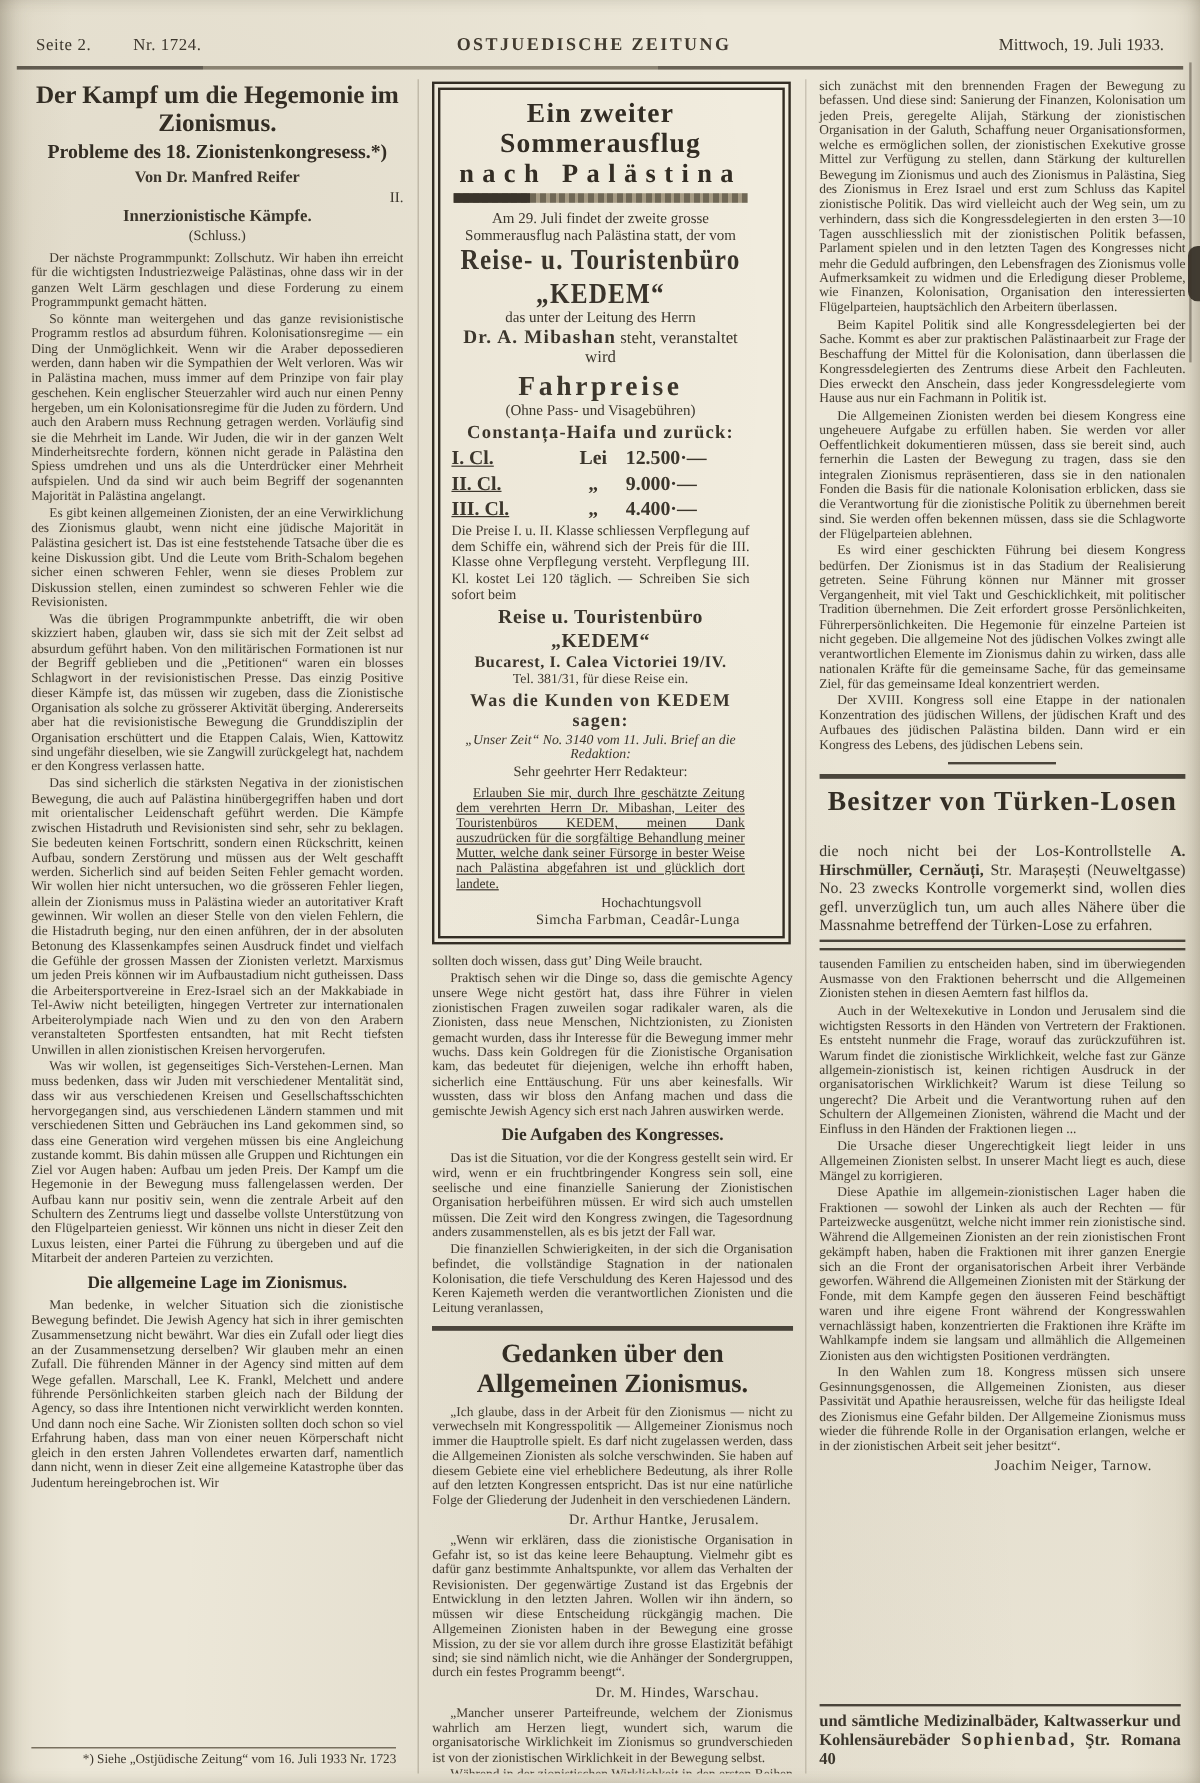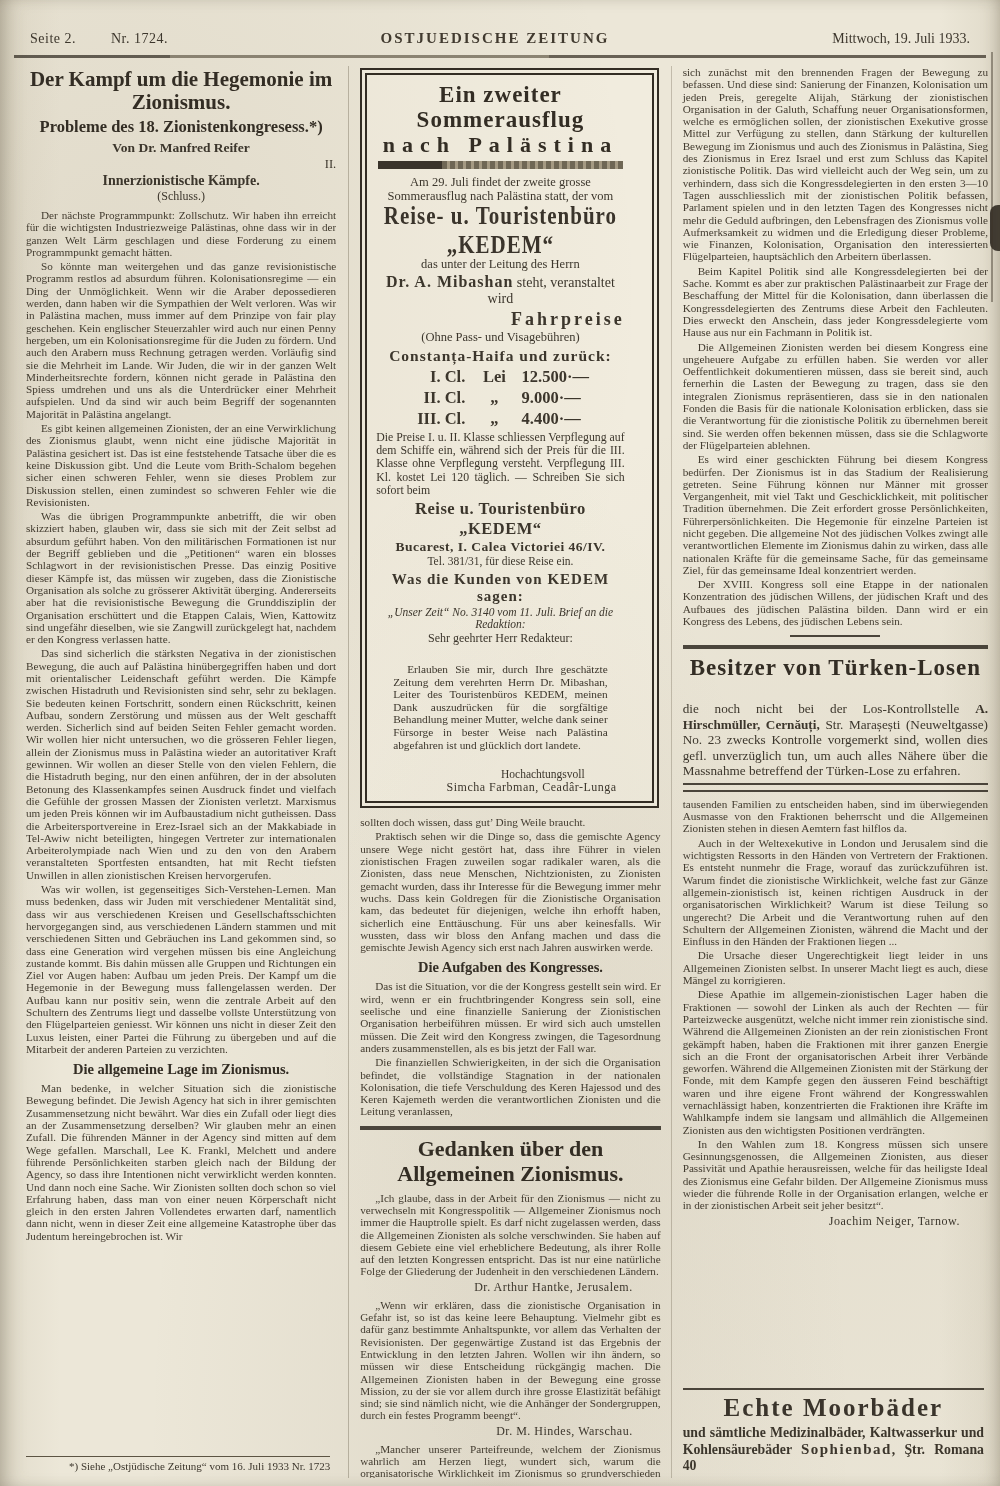--- a/index.html
+++ b/index.html
@@ -44,35 +44,35 @@
   .ak-h1{font-size:23px;line-height:25px;font-weight:bold;letter-spacing:1px;text-align:center;margin:2px 0 0 0;color:#332d24;}
   .ak-h2{font-size:22px;font-weight:bold;letter-spacing:7px;text-align:center;margin:0 0 3px 0;color:#332d24;}
   .ak-bar{height:8px;margin:0 2px 6px 2px;
     background:linear-gradient(90deg,#3a342b 0 64px,transparent 64px),
     repeating-linear-gradient(90deg,#6f6755 0 5px,#a59a83 5px 8px);}
   .ak-intro{font-size:12.5px;line-height:14px;text-align:center;margin:0 0 3px 0;}
   .ak-bureau{font-size:21px;font-weight:bold;letter-spacing:1px;text-align:center;margin:2px 0 1px 0;color:#3a342b;transform:scaleY(1.15);}
   .ak-leitung{font-size:12.5px;text-align:center;margin:1px 0;}
   .ak-dr{font-size:14px;text-align:center;margin:1px 0;}
   .ak-dr b{font-size:16px;letter-spacing:1px;}
-  .ak-fahr{font-size:18px;font-weight:bold;letter-spacing:3px;text-align:right;margin:2px 0 0 0;}
+  .ak-fahr{font-size:23px;font-weight:bold;letter-spacing:3px;text-align:center;margin:2px 0 0 0;}
   .ak-ohne{font-size:12.5px;text-align:center;margin:0;}
   .ak-route{font-size:15.5px;font-weight:bold;letter-spacing:1px;text-align:center;margin:2px 0;}
   .ak-price{display:flex;font-size:16.5px;font-weight:bold;margin:0 0 1px 0;}
-  .ak-price .c1{width:38%;text-align:right;padding-right:8px;}
+  .ak-price .c1{width:38%;text-align:left;padding-right:8px;text-decoration:underline;}
   .ak-price .c2{width:18%;text-align:center;}
   .ak-price .c3{width:44%;text-align:left;padding-left:6px;}
   .ak-note{font-size:11.8px;line-height:13.2px;text-align:justify;margin:2px 0;}
   .ak-bureau2{font-size:16.5px;font-weight:bold;letter-spacing:.5px;text-align:center;margin:2px 0 0 0;}
   .ak-addr{font-size:13.5px;font-weight:bold;letter-spacing:.5px;text-align:center;margin:0;}
   .ak-tel{font-size:11.5px;text-align:center;margin:0 0 4px 0;}
   .ak-kunden{font-size:15px;font-weight:bold;letter-spacing:1px;text-align:center;margin:2px 0 1px 0;}
   .ak-src{font-size:11.5px;text-align:center;margin:0;font-style:italic;}
   .ak-salut{font-size:12px;text-align:center;margin:1px 0 2px 0;}
-  .ak-letter{font-size:11.3px;line-height:12.6px;text-align:justify;text-indent:14px;margin:17px;}
+  .ak-letter{font-size:11.3px;line-height:12.6px;text-align:justify;text-indent:14px;margin:4px;text-decoration:underline;}
   .ak-close{font-size:11.5px;text-align:right;padding-right:40px;margin:0;}
   .ak-sig{font-size:12px;text-align:right;padding-right:8px;margin:0;letter-spacing:.5px;}
   
   .thick-rule{height:4px;background:#3a342b;margin:8px 0 6px 0;opacity:.9;}
   .a2-headline{font-size:22px;line-height:25px;font-weight:bold;text-align:center;margin:2px 18px 6px 18px;color:#332d24;}
   .sig-line{font-size:12px;text-align:right;padding-right:28px;margin:1px 0 4px 0;letter-spacing:.5px;}
   
   .dash-divider{width:90px;margin:8px auto 6px auto;border-top:2px solid #4a443a;}
   .ad-tuerken-title{font-size:23px;font-weight:bold;letter-spacing:1px;text-align:center;margin:4px 0 20px 0;color:#332d24;}
   .ad-tuerken-body{font-size:13.2px;line-height:15.5px;text-align:justify;margin:0 0 4px 0;}
@@ -146,21 +146,21 @@
           <span class="c2">„</span>
           <span class="c3">9.000·—</span>
         </div>
         <div class="ak-price">
           <span class="c1">III. Cl.</span>
           <span class="c2">„</span>
           <span class="c3">4.400·—</span>
         </div>
         <p class="ak-note">Die Preise I. u. II. Klasse schliessen Verpflegung auf dem Schiffe ein, während sich der Preis für die III. Klasse ohne Verpflegung versteht. Verpflegung III. Kl. kostet Lei 120 täglich. — Schreiben Sie sich sofort beim</p>
         <div class="ak-bureau2">Reise u. Touristenbüro „KEDEM“</div>
-        <div class="ak-addr">Bucarest, I. Calea Victoriei 46/IV.</div>
+        <div class="ak-addr">Bucarest, I. Calea Victoriei 19/IV.</div>
         <div class="ak-tel">Tel. 381/31, für diese Reise ein.</div>
         <div class="ak-kunden">Was die Kunden von KEDEM sagen:</div>
         <div class="ak-src">„Unser Zeit“ No. 3140 vom 11. Juli. Brief an die Redaktion:</div>
         <div class="ak-salut">Sehr geehrter Herr Redakteur:</div>
         <p class="ak-letter">Erlauben Sie mir, durch Ihre geschätzte Zeitung dem verehrten Herrn Dr. Mibashan, Leiter des Touristenbüros KEDEM, meinen Dank auszudrücken für die sorgfältige Behandlung meiner Mutter, welche dank seiner Fürsorge in bester Weise nach Palästina abgefahren ist und glücklich dort landete.</p>
         <div class="ak-close">Hochachtungsvoll</div>
         <div class="ak-sig">Simcha Farbman, Ceadâr-Lunga</div>
       </div>
 
       <p class="body-p noindent">sollten doch wissen, dass gut’ Ding Weile braucht.</p>
@@ -197,21 +197,20 @@
 
       <p class="body-p noindent">tausenden Familien zu entscheiden haben, sind im überwiegenden Ausmasse von den Fraktionen beherrscht und die Allgemeinen Zionisten stehen in diesen Aemtern fast hilflos da.</p>
       <p class="body-p">Auch in der Weltexekutive in London und Jerusalem sind die wichtigsten Ressorts in den Händen von Vertretern der Fraktionen. Es entsteht nunmehr die Frage, worauf das zurückzuführen ist. Warum findet die zionistische Wirklichkeit, welche fast zur Gänze allgemein-zionistisch ist, keinen richtigen Ausdruck in der organisatorischen Wirklichkeit? Warum ist diese Teilung so ungerecht? Die Arbeit und die Verantwortung ruhen auf den Schultern der Allgemeinen Zionisten, während die Macht und der Einfluss in den Händen der Fraktionen liegen ...</p>
       <p class="body-p">Die Ursache dieser Ungerechtigkeit liegt leider in uns Allgemeinen Zionisten selbst. In unserer Macht liegt es auch, diese Mängel zu korrigieren.</p>
       <p class="body-p">Diese Apathie im allgemein-zionistischen Lager haben die Fraktionen — sowohl der Linken als auch der Rechten — für Parteizwecke ausgenützt, welche nicht immer rein zionistische sind. Während die Allgemeinen Zionisten an der rein zionistischen Front gekämpft haben, haben die Fraktionen mit ihrer ganzen Energie sich an die Front der organisatorischen Arbeit ihrer Verbände geworfen. Während die Allgemeinen Zionisten mit der Stärkung der Fonde, mit dem Kampfe gegen den äusseren Feind beschäftigt waren und ihre eigene Front während der Kongresswahlen vernachlässigt haben, konzentrierten die Fraktionen ihre Kräfte im Wahlkampfe indem sie langsam und allmählich die Allgemeinen Zionisten aus den wichtigsten Positionen verdrängten.</p>
       <p class="body-p">In den Wahlen zum 18. Kongress müssen sich unsere Gesinnungsgenossen, die Allgemeinen Zionisten, aus dieser Passivität und Apathie herausreissen, welche für das heiligste Ideal des Zionismus eine Gefahr bilden. Der Allgemeine Zionismus muss wieder die führende Rolle in der Organisation erlangen, welche er in der zionistischen Arbeit seit jeher besitzt“.</p>
       <div class="sig-line">Joachim Neiger, Tarnow.</div>
 
       <div class="ad-moor">
         <div class="moor-rule"></div>
-        <div class="moor-title">Echte Moorbäder</div>
         <p class="moor-body"><span>und sämtliche Medizinalbäder, Kaltwasserkur und Kohlensäurebäder </span><span class="brand">Sophienbad</span><span>, Ştr. Romana 40</span></p>
       </div>
     </div>
 
   </div>
 
   <div class="smudge"></div>
   <div class="edge-line"></div>
   <div class="corner-shade"></div>
 </div>

